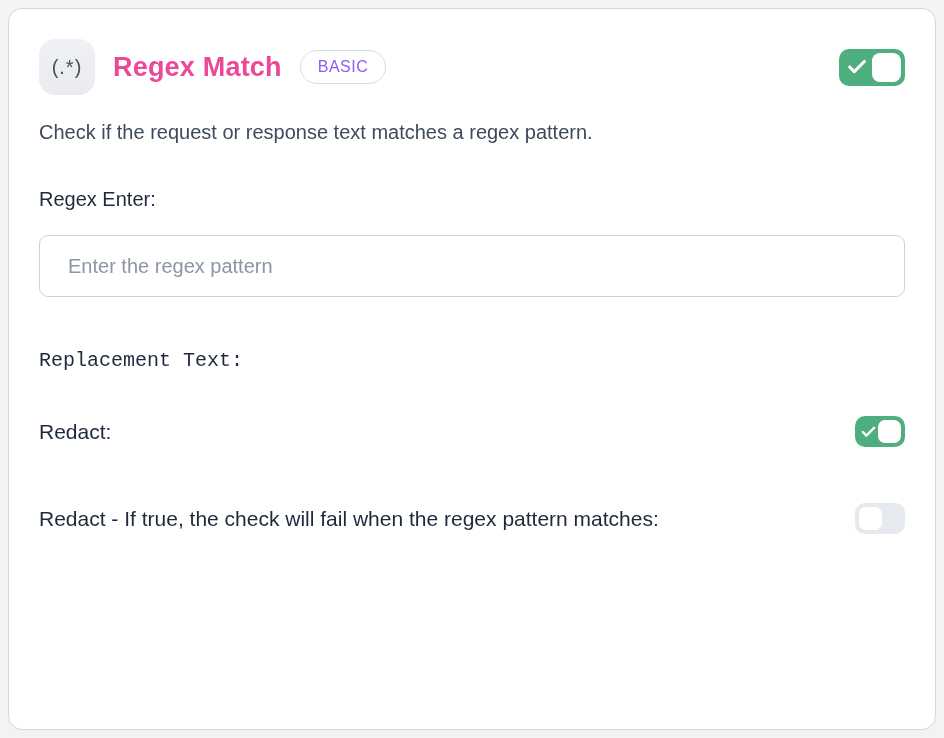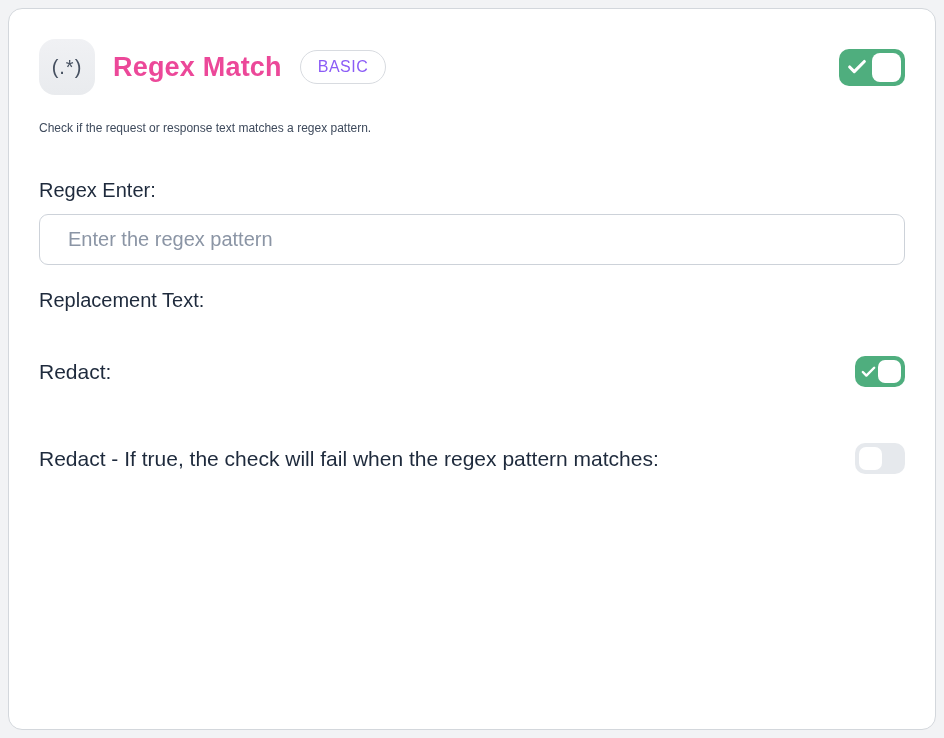--- a/index.html
+++ b/index.html
@@ -58,26 +58,26 @@
   .toggle.off .knob { left: 4px; }
   .toggle .check {
     position: absolute; top: 50%; transform: translateY(-50%);
     display: none;
   }
   .toggle.lg .check { left: 7px; width: 22px; height: 22px; }
   .toggle.sm .check { left: 5px; width: 17px; height: 17px; }
   .toggle.on .check { display: block; }
 
   
-  .description { margin-top: 26px; font-size: 12px; color: #3e4a5c; }
+  .description { margin-top: 26px; font-size: 20px; color: #3e4a5c; }
   .field-label { margin-top: 44px; font-size: 20px; color: #1e2a3c; }
-  .field-label.tight { margin-top: 24px; }
+  .field-label.tight { margin-top: 52px; font-family: Liberation Mono, monospace; }
   .text-input {
-    margin-top: 12px; display: block; width: 100%; box-sizing: border-box;
-    height: 51px; padding: 0 28px;
+    margin-top: 24px; display: block; width: 100%; box-sizing: border-box;
+    height: 62px; padding: 0 28px;
     border: 1px solid #cdd2d9; border-radius: 9px;
     font-family: "Liberation Sans", "DejaVu Sans", sans-serif;
     font-size: 20px; color: #1e2a3c; background: #ffffff;
     outline: none;
   }
   .text-input::placeholder { color: #8b95a5; opacity: 1; }
   .toggle-row {
     display: flex; align-items: center; justify-content: space-between;
   }
   .toggle-row.first { margin-top: 44px; }

